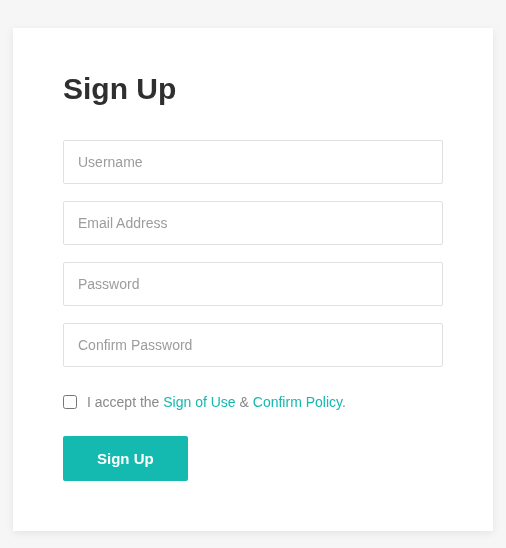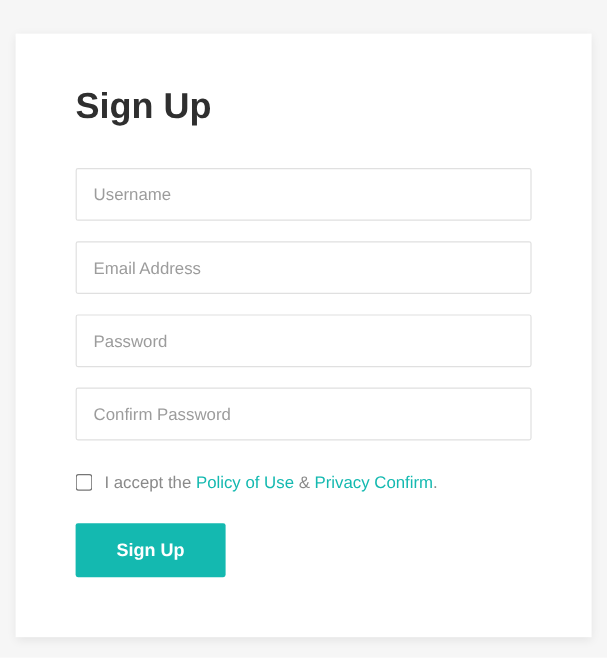--- a/index.html
+++ b/index.html
@@ -72,18 +72,18 @@
 
   <input class="field" type="text" placeholder="Email Address" style="">
 
   <input class="field" type="password" placeholder="Password" style="">
 
   <input class="field" type="password" placeholder="Confirm Password" style="">
 
   <div class="terms-row">
     <input type="checkbox" style="">
     <span>
-      <span>I accept the </span><a class="link">Policy of Use</a><span> &amp; </span><a class="link">Privacy Confirm</a><span>.</span>
+      <span>I accept the </span><a class="link">Sign of Use</a><span> &amp; </span><a class="link">Confirm Policy</a><span>.</span>
     </span>
   </div>
 
   <button class="btn">Sign Up</button>
 </div>
 
 </body></html>

